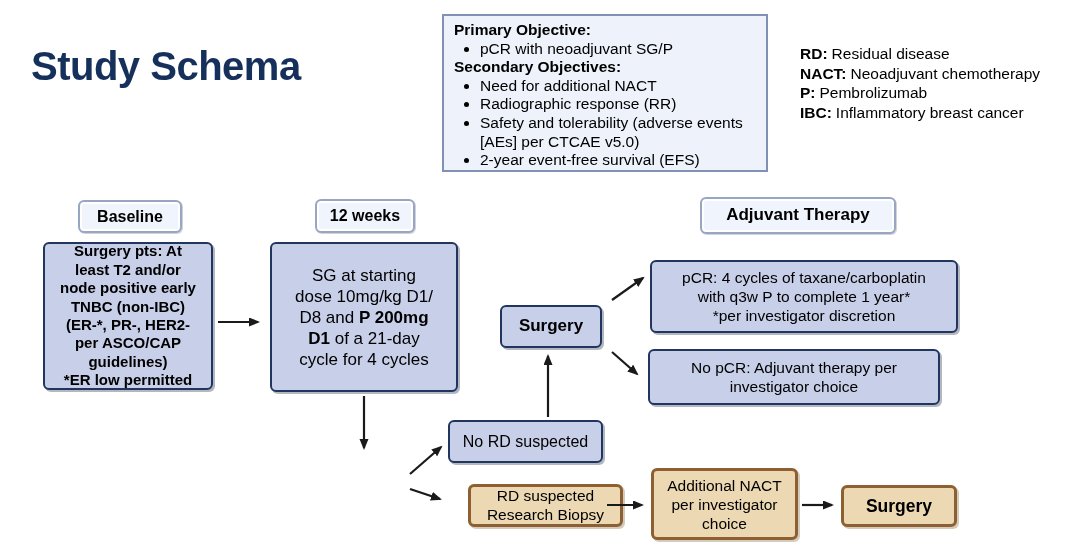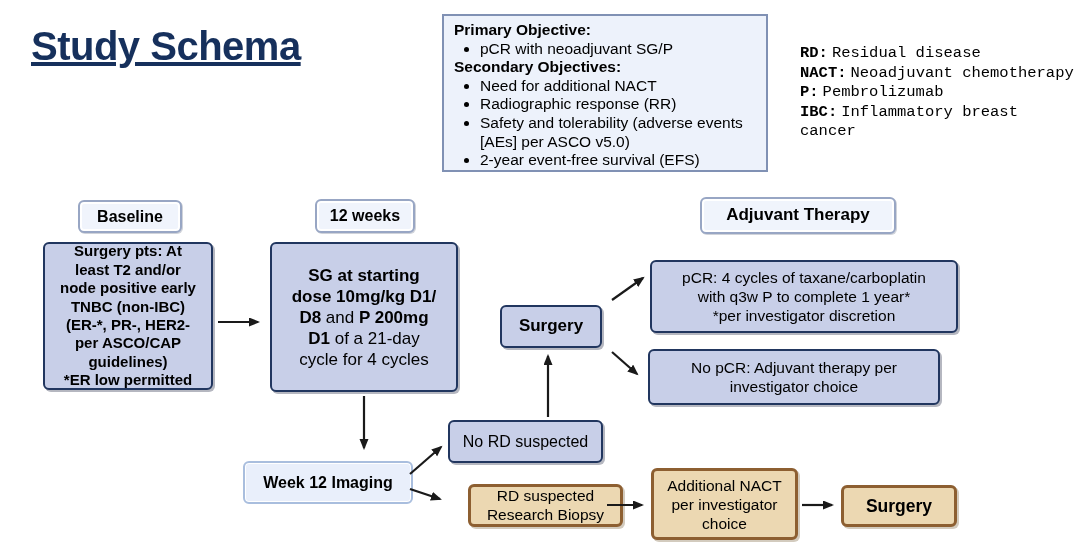--- a/index.html
+++ b/index.html
@@ -28,32 +28,32 @@
     background:var(--light_fill,#e9effb);
     border:2px solid var(--light_border,#a9bede);
     box-shadow:inset 0 0 0 1px #ffffff;
   }
   .tan-box{
     background:var(--tan_fill,#ecd8b2);
     border:3px solid var(--tan_border,#8d5f31);
     box-shadow:2px 2px 0 rgba(130,105,70,.35);
   }
   #title{
-    left:31px;top:24px;font-size:40px;font-weight:bold;line-height:1.1;
-    color:var(--title_text,#16305c);letter-spacing:-.5px;text-decoration:underline;
+    left:31px;top:44px;font-size:40px;font-weight:bold;line-height:1.1;
+    color:var(--title_text,#16305c);letter-spacing:-.5px;
   }
   #objectives{
     left:442px;top:14px;width:326px;height:158px;
     background:var(--objectives_fill,#edf2fb);
     border:2px solid var(--objectives_border,#8091b4);
     padding:5px 8px 4px 10px;font-size:15.5px;line-height:18.6px;
   }
   #objectives .obj-heading{font-weight:bold;}
   #objectives ul{margin:0;padding:0 0 0 26px;list-style:disc;}
-  #legend{left:800px;top:44px;width:276px;font-size:15.5px;line-height:19.5px;font-family:Liberation Mono, monospace;}
+  #legend{left:800px;top:44px;width:276px;font-size:15.5px;line-height:19.5px;}
   .legend-abbr{font-weight:bold;margin-right:4px;}
   #arrow-layer{position:absolute;left:0;top:0;pointer-events:none;}
   #arrow-layer line{stroke:var(--arrow,#1a1a1a);stroke-width:2.2;}
   #arrow-layer marker path{fill:var(--arrow,#1a1a1a);}
 </style>
 </head>
 <body>
 
 <div id="canvas">
 
@@ -61,21 +61,21 @@
 
   <div id="objectives" class="abs">
     <div class="obj-heading">Primary Objective:</div>
     <ul>
       <li>pCR with neoadjuvant SG/P</li>
     </ul>
     <div class="obj-heading">Secondary Objectives:</div>
     <ul>
       <li>Need for additional NACT</li>
       <li>Radiographic response (RR)</li>
-      <li>Safety and tolerability (adverse events [AEs] per ASCO v5.0)</li>
+      <li>Safety and tolerability (adverse events [AEs] per CTCAE v5.0)</li>
       <li>2-year event-free survival (EFS)</li>
     </ul>
   </div>
 
   <div id="legend" class="abs">
     <div class="legend-row"><span class="legend-abbr">RD:</span><span>Residual disease</span></div>
     <div class="legend-row"><span class="legend-abbr">NACT:</span><span>Neoadjuvant chemotherapy</span></div>
     <div class="legend-row"><span class="legend-abbr">P:</span><span>Pembrolizumab</span></div>
     <div class="legend-row"><span class="legend-abbr">IBC:</span><span>Inflammatory breast cancer</span></div>
   </div>
@@ -86,36 +86,35 @@
 
   <div class="box navy-box" style="left:43px;top:242px;width:170px;height:148px;font-size:15px;line-height:18.4px;padding:2px;"><span><span style="font-weight: 700;">Surgery pts:</span><span style="font-weight: 700;"> At
 least T2 and/or
 node positive early
 TNBC (non-IBC)
 (ER-*, PR-, HER2-
 per ASCO/CAP
 guidelines)
 *ER low permitted</span></span></div>
 
-  <div class="box navy-box" style="left:270px;top:242px;width:188px;height:150px;font-size:17px;line-height:21px;padding:2px;"><span><span style="font-weight: 700;">SG at starting
+  <div class="box navy-box" style="left:270px;top:242px;width:188px;height:150px;font-size:17px;line-height:21px;padding:2px;"><span><span style="font-weight: 400;">SG at starting
 dose 10mg/kg D1/
 D8</span><span style="font-weight: 400;"> and </span><span style="font-weight: 700;">P 200mg
 D1</span><span style="font-weight: 400;"> of a 21-day
 cycle for 4 cycles</span></span></div>
 
   <div class="box navy-box" style="left:500px;top:305px;width:102px;height:43px;font-size:17px;font-weight:bold;">Surgery</div>
 
   <div class="box navy-box" style="left:650px;top:260px;width:308px;height:73px;font-size:15.5px;line-height:19px;">pCR: 4 cycles of taxane/carboplatin
 with q3w P to complete 1 year*
 *per investigator discretion</div>
 
   <div class="box navy-box" style="left:648px;top:349px;width:292px;height:56px;font-size:15.5px;line-height:19px;">No pCR: Adjuvant therapy per
 investigator choice</div>
 
-  <div class="box light-box" style="left:243px;top:461px;width:170px;height:43px;font-size:16px;font-weight:bold;">Week 12 Imaging</div>
 
   <div class="box navy-box" style="left:448px;top:420px;width:155px;height:43px;font-size:16px;">No RD suspected</div>
 
   <div class="box tan-box" style="left:448px;top:484px;width:155px;height:43px;font-size:15.5px;margin-left:20px;">RD suspected
 Research Biopsy</div>
 
   <div class="box tan-box" style="left:651px;top:468px;width:147px;height:72px;font-size:15.5px;line-height:19px;">Additional NACT
 per investigator
 choice</div>
 

